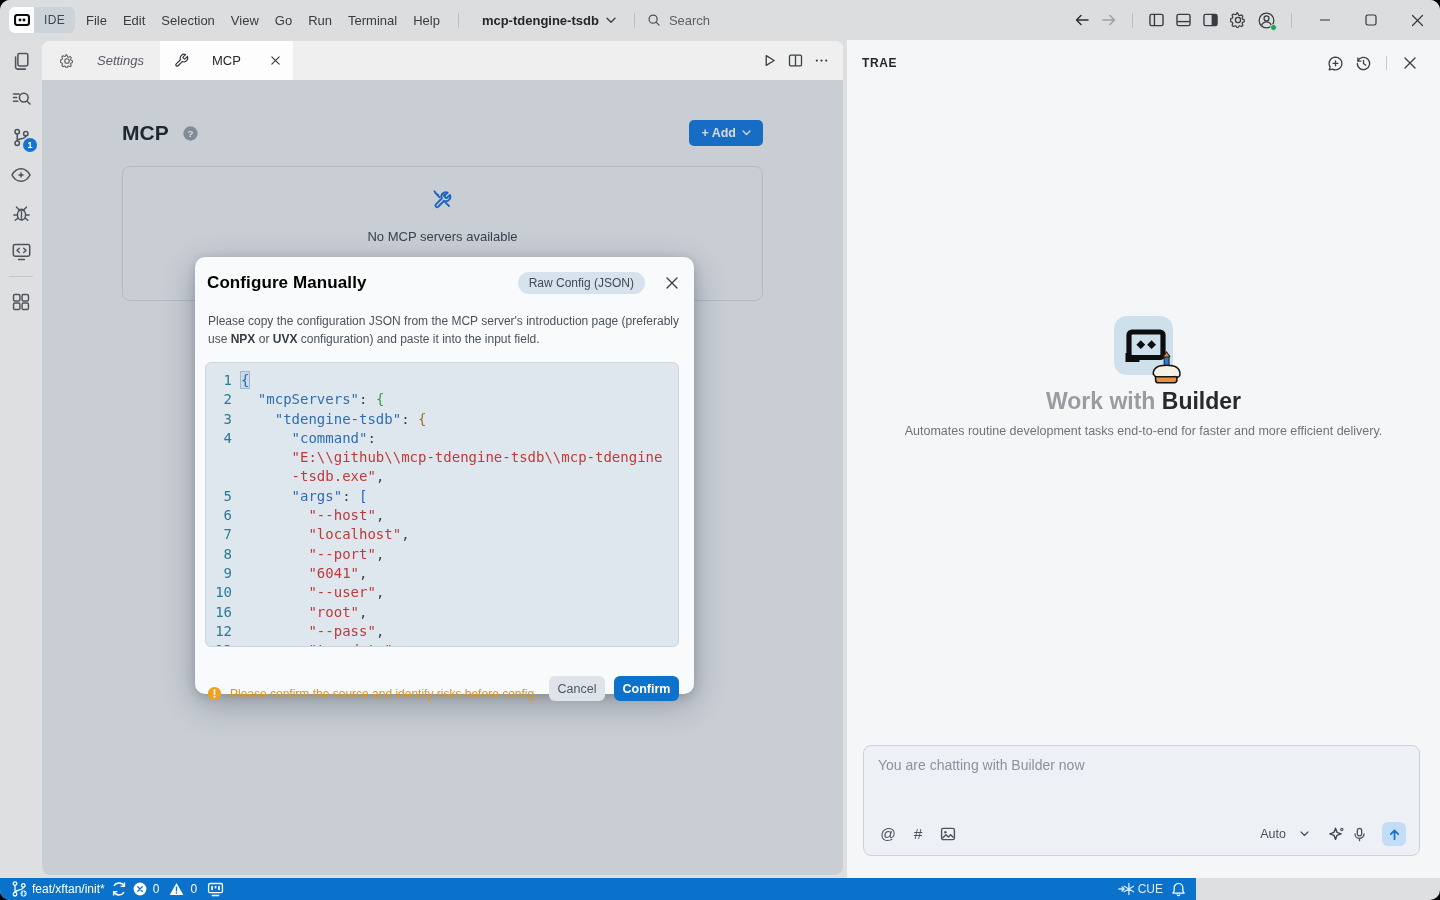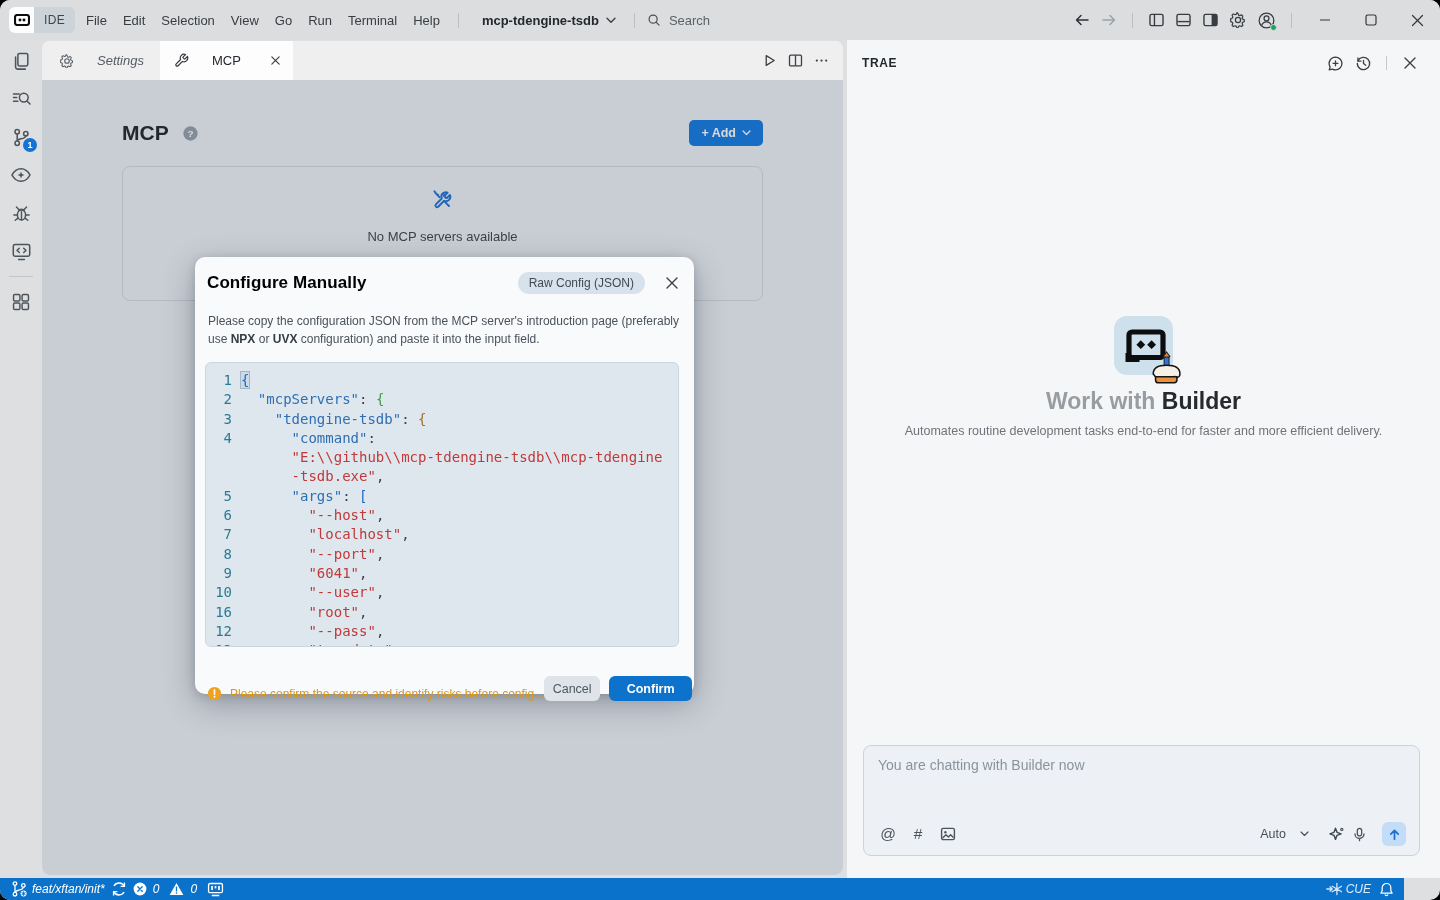--- a/index.html
+++ b/index.html
@@ -68,21 +68,21 @@
   .c-b1 { color:#1f67c4; }
   .c-b2 { color:#3d9e42; }
   .c-b3 { color:#a0712c; }
   .c-cur { color:#1f67c4; background:#cdd9e5; outline:1px solid #a4b7c7; }
   .modal-foot { display:flex; align-items:flex-end; margin-top:29px; }
   .warn-wrap { display:flex; align-items:center; gap:8px; }
   .warn-text { font-size:12px; color:#e0960f; white-space:nowrap; }
   .modal-btns { margin-left:auto; display:flex; gap:9px; }
   .btn { height:25px; white-space:nowrap; border-radius:6px; font-size:12.5px; display:flex; align-items:center; justify-content:center; }
   .btn-cancel { width:56px; background:#dee4ea; color:#4d5862; }
-  .btn-confirm { width:83px; background:#0d72cc; color:#fff; font-weight:700; }
+  .btn-confirm { width:65px; background:#0d72cc; color:#fff; font-weight:700; }
 
   
   .right-panel { position:absolute; left:847px; top:40px; width:593px; height:838px; background:#f5f6f7; }
   .rp-header { position:absolute; left:0; top:0; width:100%; height:46px; display:flex; align-items:center; padding:0 18px 0 15px; }
   .rp-title { font-size:12px; font-weight:600; color:#23282d; letter-spacing:.6px; }
   .rp-icons { margin-left:auto; display:flex; align-items:center; gap:4px; }
   .rp-icon { width:24px; height:24px; display:flex; align-items:center; justify-content:center; border-radius:5px; }
   .rp-div { width:1px; height:14px; background:#c6c9cc; margin:0 7px; }
   .hero { position:absolute; left:0; top:276px; width:100%; display:flex; flex-direction:column; align-items:center; }
   .hero-logo { position:relative; width:59px; height:59px; border-radius:13px; background:#cfe0ed; display:flex; align-items:center; justify-content:center; }
@@ -100,21 +100,21 @@
   .chat-placeholder { font-size:14px; color:#8a939b; }
   .chat-toolbar { margin-top:auto; display:flex; align-items:center; }
   .ct-left { display:flex; align-items:center; gap:10px; }
   .ct-icon { width:20px; height:20px; display:flex; align-items:center; justify-content:center; color:#4c545b; }
   .at-glyph { font-size:15.5px; color:#4c545b; font-weight:400; }
   .ct-right { margin-left:auto; display:flex; align-items:center; gap:3px; }
   .auto-sel { display:flex; align-items:center; gap:14px; font-size:12.5px; color:#464f56; margin-right:14px; }
   .send-btn { width:24px; height:24px; border-radius:6px; background:#c3dcf7; display:flex; align-items:center; justify-content:center; margin-left:10px; }
 
   
-  .statusbar { position:absolute; left:0; top:878px; width:1404px; height:22px; background:#0b72cb; color:#fff; display:flex; align-items:center; font-size:12px;font-style:italic; }
+  .statusbar { position:absolute; left:0; top:878px; width:1196px; height:22px; background:#0b72cb; color:#fff; display:flex; align-items:center; font-size:12px; }
   .sb-left { display:flex; align-items:center; margin-left:10px; gap:6px; }
   .sb-item { display:flex; align-items:center; gap:4px; }
   .sb-right { margin-left:auto; display:flex; align-items:center; margin-right:10px; gap:8px; }
   .sb-text { font-size:12px; color:#fff; }
   .sb-num { margin-left:2px; }
   svg { display:block; }
 </style>
 </head>
 <body>
 

